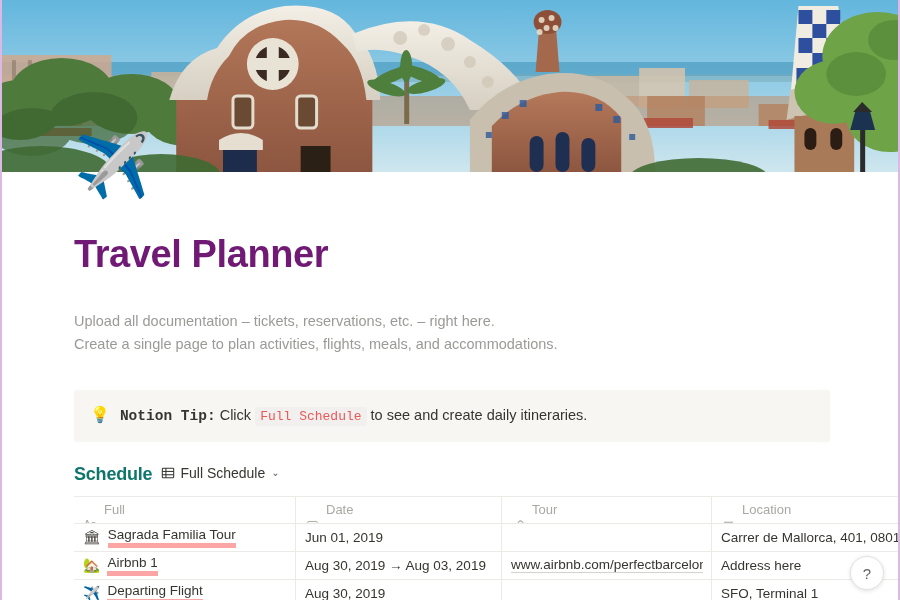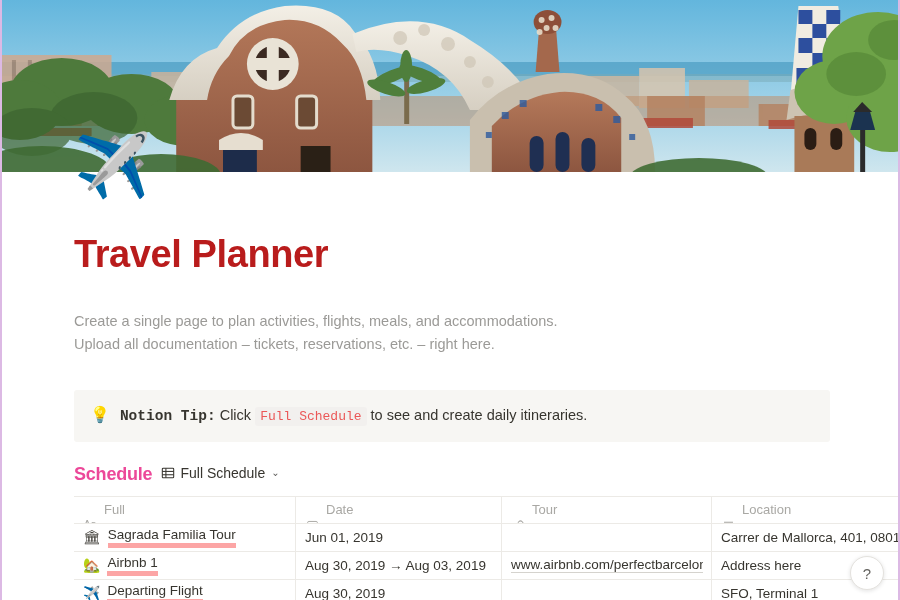--- a/index.html
+++ b/index.html
@@ -43,21 +43,21 @@
 
   
   .content {
     padding: 0 72px;
     position: relative;
   }
   .page-title {
     margin-top: 62px;
     font-size: 38px;
     font-weight: bold;
-    color: #b91c1c;
+    color: #701a75;
     letter-spacing: -0.4px;
     line-height: 1.1;
   }
   .page-desc {
     margin-top: 34px;
     font-size: 14.5px;
     line-height: 1.62;
     color: #9b9a97;
   }
 
@@ -91,21 +91,21 @@
   
   .sched-row {
     margin-top: 22px;
     display: flex;
     align-items: baseline;
     gap: 9px;
   }
   .sched-title {
     font-size: 18px;
     font-weight: bold;
-    color: #ec4899;
+    color: #0f766e;
     letter-spacing: -0.2px;
   }
   .sched-link {
     display: inline-flex;
     align-items: center;
     gap: 5px;
     font-size: 14px;
     color: #37352f;
     cursor: pointer;
   }
@@ -365,22 +365,22 @@
     </svg>
   </div>
 
   <div class="page-icon">✈️</div>
 
   <div class="content">
 
     <h1 class="page-title">Travel Planner</h1>
 
     <div class="page-desc">
+      <div>Upload all documentation – tickets, reservations, etc. – right here.</div>
       <div>Create a single page to plan activities, flights, meals, and accommodations.</div>
-      <div>Upload all documentation – tickets, reservations, etc. – right here.</div>
     </div>
 
     <div class="callout">
       <span class="callout-emoji">💡</span>
       <span class="callout-text"><b>Notion Tip:</b><span> Click </span><span class="code-chip">Full Schedule</span><span> to see and create daily itineraries.</span></span>
     </div>
 
     <div class="sched-row">
       <span class="sched-title">Schedule</span>
       <span class="sched-link">

